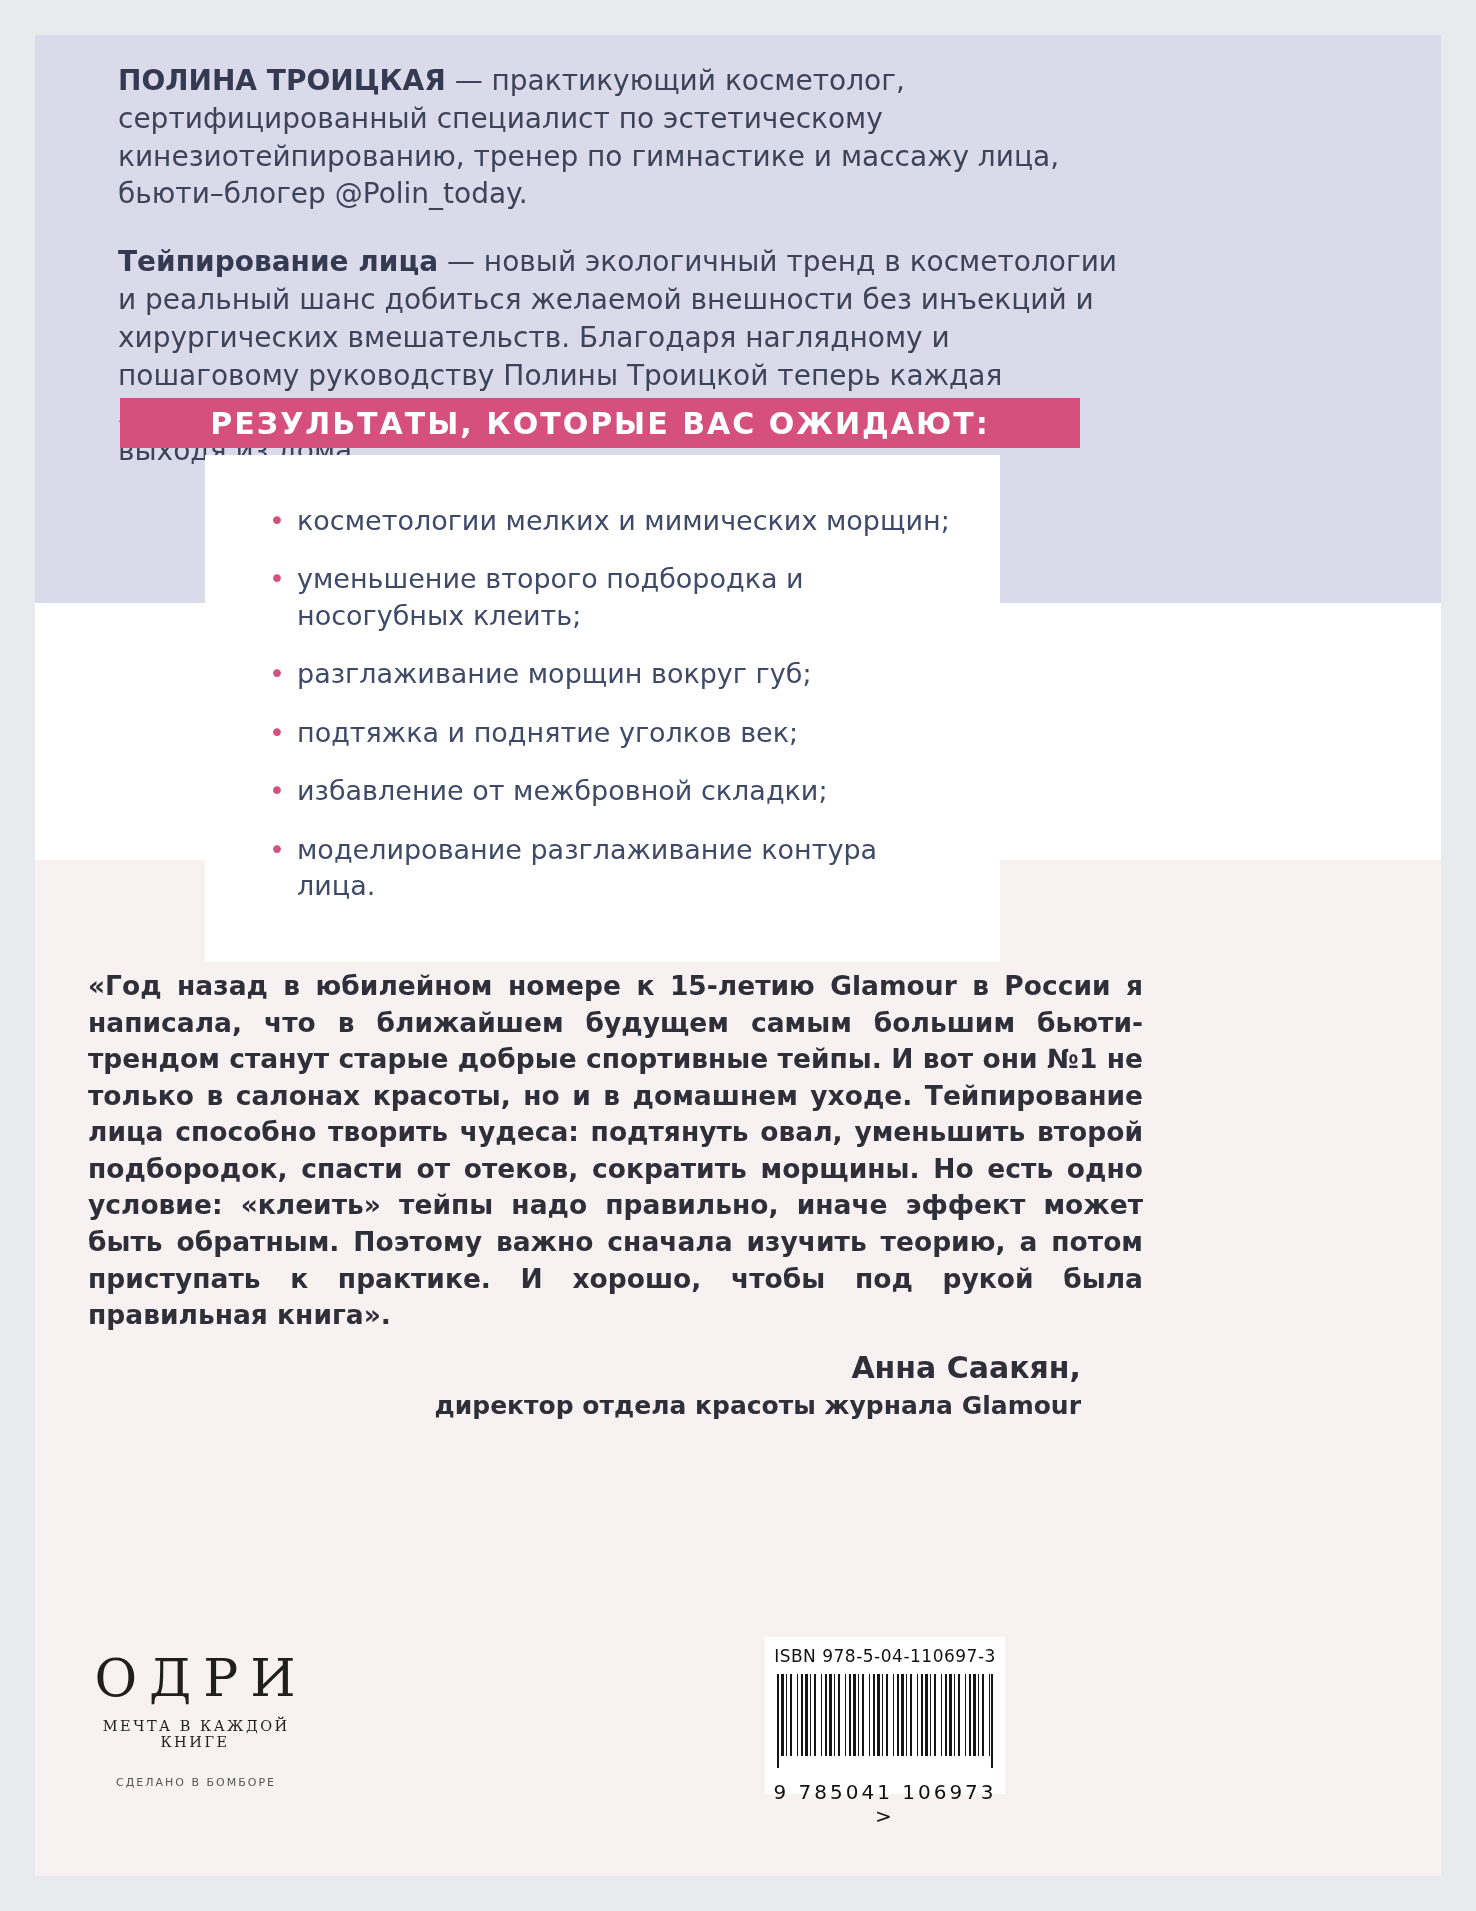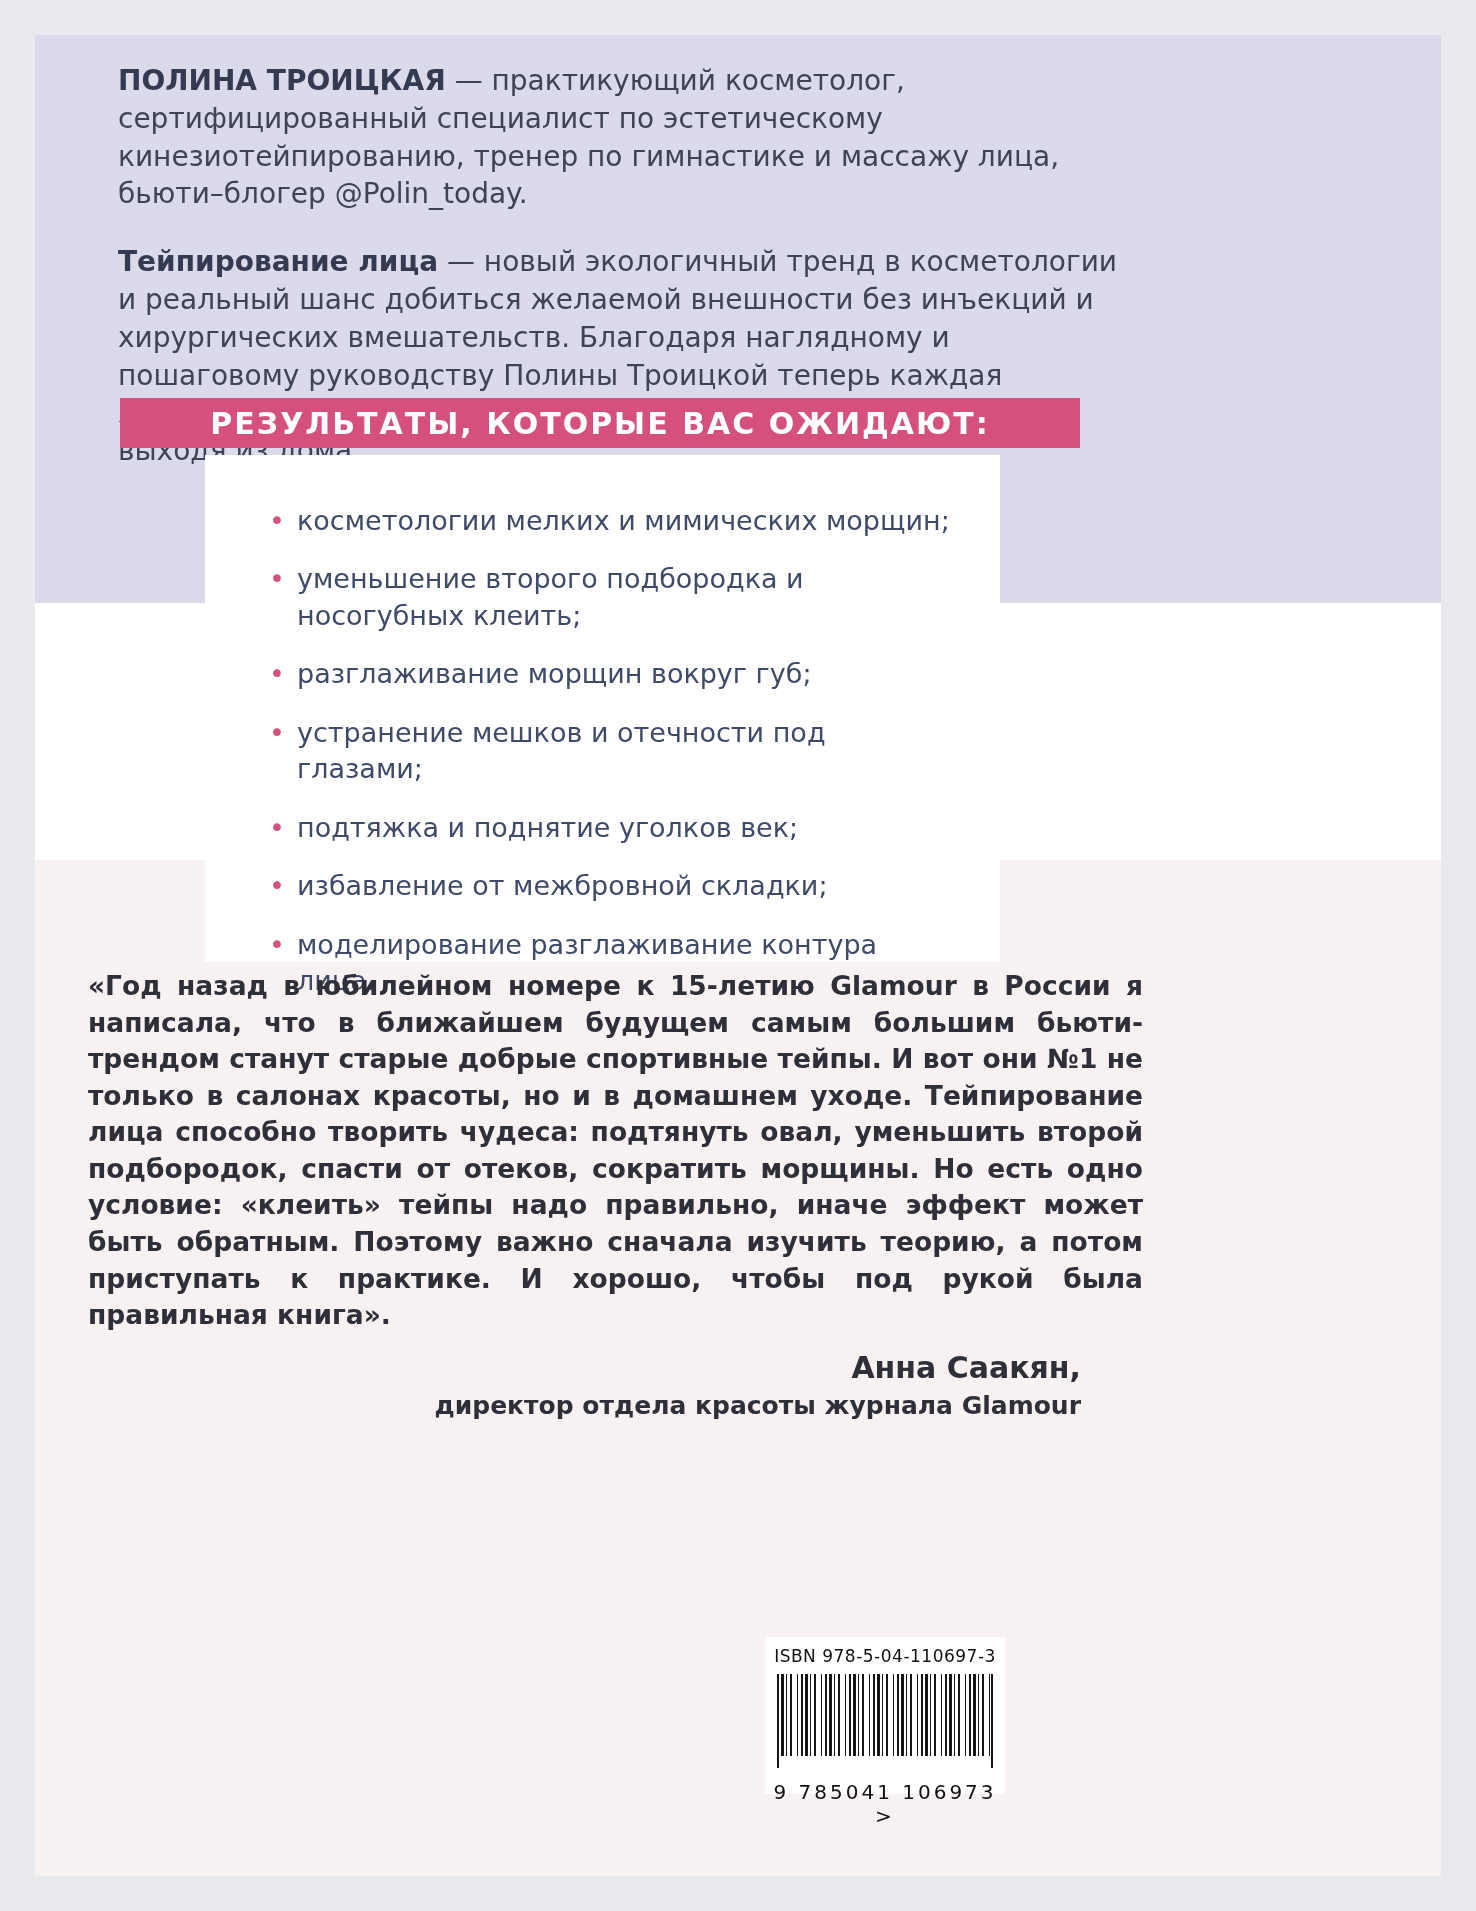--- a/index.html
+++ b/index.html
@@ -116,35 +116,39 @@
     <p><span class="lead">Тейпирование лица</span><span> — новый экологичный тренд в косметологии и реальный шанс добиться желаемой внешности без инъекций и хирургических вмешательств. Благодаря наглядному и пошаговому руководству Полины Троицкой теперь каждая женщина сможет про­длить свою молодость самостоятельно, не выходя из дома.</span></p>
   </div>
 
   <div class="banner">РЕЗУЛЬТАТЫ, КОТОРЫЕ ВАС ОЖИДАЮТ:</div>
 
   <div class="results-card">
     <ul>
       <li>косметологии мелких и мимических морщин;</li>
       <li>уменьшение второго подбородка и носогубных клеить;</li>
       <li>разглаживание морщин вокруг губ;</li>
-      <li>устранение мешков и отечности под глазами;</li>
       <li>подтяжка и поднятие уголков век;</li>
       <li>избавление от межбровной складки;</li>
       <li>моделирование разглаживание контура лица.</li>
     </ul>
   </div>
 
   <div class="quote-block">
     <p class="quote-text">«Год назад в юбилейном номере к 15-летию Glamour в России я написала, что в ближайшем будущем самым большим бьюти-трендом станут старые добрые спортивные тейпы. И вот они №1 не только в салонах красоты, но и в домашнем уходе. Тейпирование лица способно творить чудеса: подтянуть овал, умень­шить второй подбородок, спасти от отеков, сократить морщины. Но есть одно условие: «клеить» тейпы надо правильно, иначе эффект может быть обратным. Поэтому важно сначала изучить теорию, а потом приступать к практике. И хорошо, чтобы под рукой была правильная книга».</p>
     <div class="quote-signature">
       <div class="quote-author">Анна Саакян,</div>
       <div class="quote-author-title">директор отдела красоты журнала Glamour</div>
     </div>
   </div>
 
+  <div class="publisher">
+    <div class="publisher-logo">ОДРИ</div>
+    <div class="publisher-tagline">МЕЧТА В КАЖДОЙ КНИГЕ</div>
+    <div class="publisher-madein">СДЕЛАНО В БОМБОРЕ</div>
+  </div>
 
   <div class="barcode-box">
     <div class="barcode-isbn">ISBN 978-5-04-110697-3</div>
     <div class="barcode-bars"></div>
     <div class="barcode-number">9 785041 106973 &gt;</div>
   </div>
 
 </div>
 
 </body></html>

